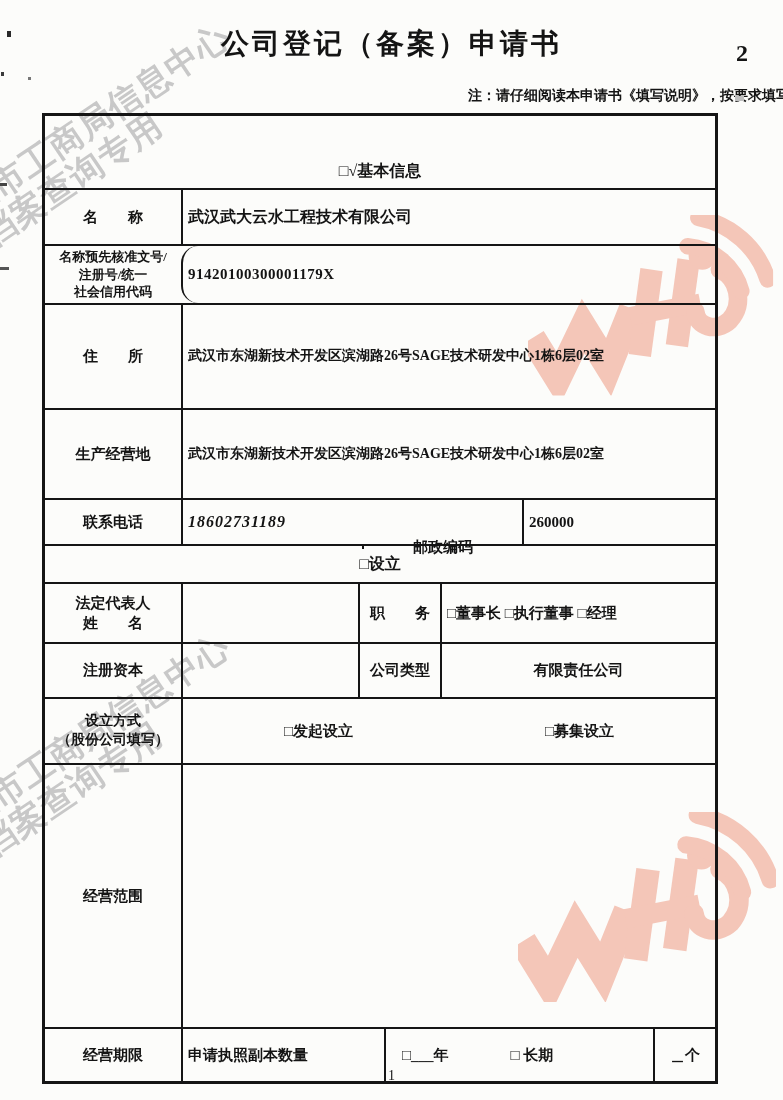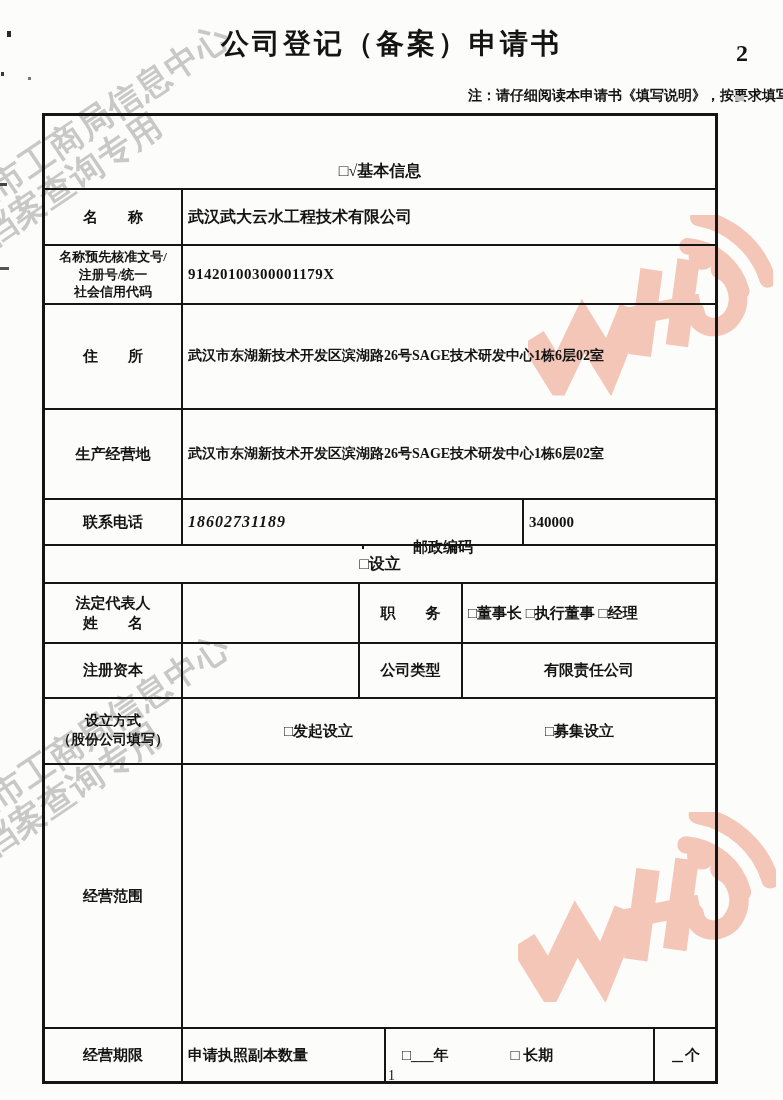--- a/index.html
+++ b/index.html
@@ -29,29 +29,29 @@
   .trow:first-child{border-top:none;margin-top:38px;}
   .cell{box-sizing:border-box;border-left:2px solid #151515;display:flex;align-items:center;
         justify-content:center;text-align:center;font-size:15px;font-weight:700;
         padding:2px 5px;white-space:pre-line;line-height:1.35;}
   .cell:first-child{border-left:none;}
   .grow{flex:1 1 auto;min-width:0;}
   .w136{width:136px;flex:none;}
   .w214{width:181px;flex:none;}
   .w176{width:160px;flex:none;margin-top:45px;}
   .w177{width:177px;flex:none;}
-  .w103{width:103px;flex:none;}
+  .w103{width:82px;flex:none;}
   .w269{width:269px;flex:none;}
   .w203{width:203px;flex:none;}
   .val{justify-content:flex-start;text-align:left;}
   .sec{font-size:16px;}
   .small{font-size:13px;}
   .addr{font-size:14px;}
   .italic{font-style:italic;font-size:16px;letter-spacing:1px;}
-  .code{font-size:15px;letter-spacing:.5px;}
+  .code{font-size:15px;letter-spacing:.5px;border-radius:17px;}
   .opts-spread{justify-content:space-around;}
   .opts-left{justify-content:flex-start;gap:62px;padding-left:16px;font-size:15px;}
   .opt-label{font-size:15px;font-weight:700;}
 
   
   .h34{height:34px}.h56{height:56px}.h59{height:59px}.h105{height:105px}.h90{height:90px}
   .h46{height:46px}.h38{height:38px}.h60{height:60px}.h55{height:55px}.h66{height:66px}
   .h264{height:264px}.h54{height:54px}
 
   
@@ -121,21 +121,21 @@
 
     <div class="trow h90">
       <div class="cell w136">生产经营地</div>
       <div class="cell grow val addr">武汉市东湖新技术开发区滨湖路26号SAGE技术研发中心1栋6层02室</div>
     </div>
 
     <div class="trow h46">
       <div class="cell w136">联系电话</div>
       <div class="cell w214 val italic">18602731189</div>
       <div class="cell w176">邮政编码</div>
-      <div class="cell grow val">340000</div>
+      <div class="cell grow val">260000</div>
     </div>
 
     <div class="trow h38">
       <div class="cell grow sec">□设立</div>
     </div>
 
     <div class="trow h60">
       <div class="cell w136">法定代表人
 姓　　名</div>
       <div class="cell w177"></div>

